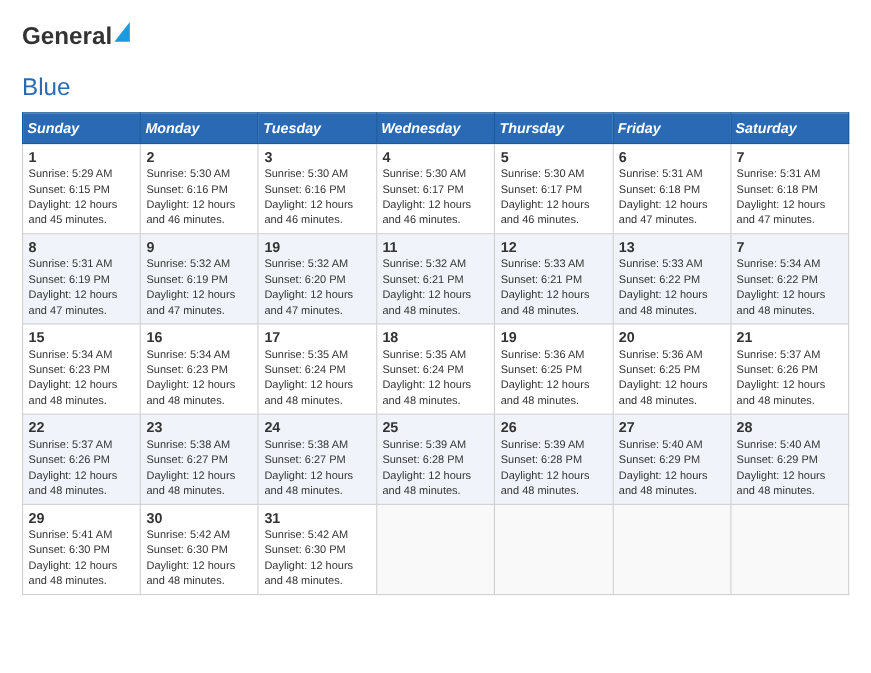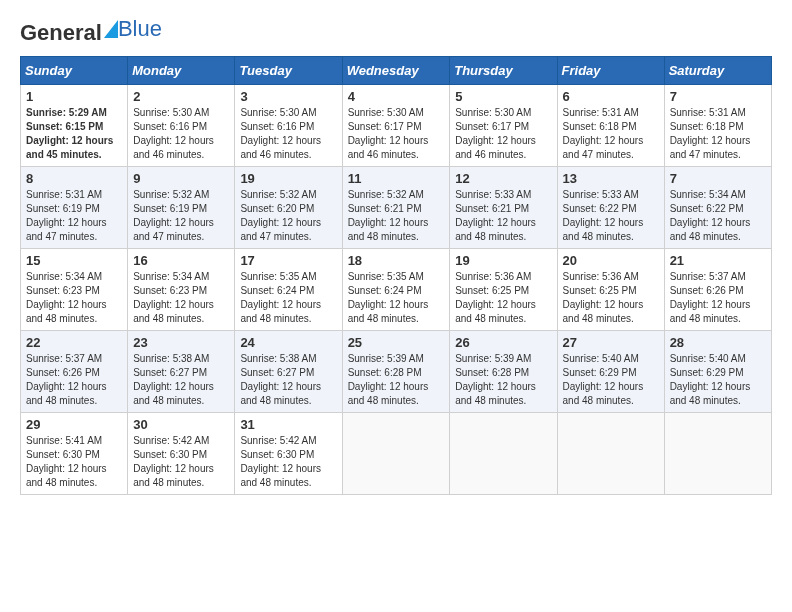--- a/index.html
+++ b/index.html
@@ -11,21 +11,23 @@
       padding: 20px;
     }
     .header {
       display: flex;
       justify-content: space-between;
       align-items: flex-start;
       margin-bottom: 10px;
     }
     .logo {
       display: flex;
+      flex-direction: column;
       align-items: flex-start;
+      gap: 24px;
     }
     .title-block { text-align: right; }
     .month-title {
       font-size: 36px;
       font-weight: bold;
       color: #333;
     }
     .subtitle {
       font-size: 15px;
       color: #555;
@@ -98,21 +100,21 @@
         <th>Wednesday</th>
         <th>Thursday</th>
         <th>Friday</th>
         <th>Saturday</th>
       </tr>
   </thead>
   <tbody id="calendar-body">
       <tr>
         <td>
           <span class="day-num">1</span>
-          <div class="day-info" style="white-space: pre-line; font-weight: bold;">Sunrise: 5:29 AM
+          <div class="day-info" style="white-space: pre-line;">Sunrise: 5:29 AM
 Sunset: 6:15 PM
 Daylight: 12 hours
 and 45 minutes.</div>
         </td>
         <td>
           <span class="day-num">2</span>
           <div class="day-info" style="white-space: pre-line;">Sunrise: 5:30 AM
 Sunset: 6:16 PM
 Daylight: 12 hours
 and 46 minutes.</div>

